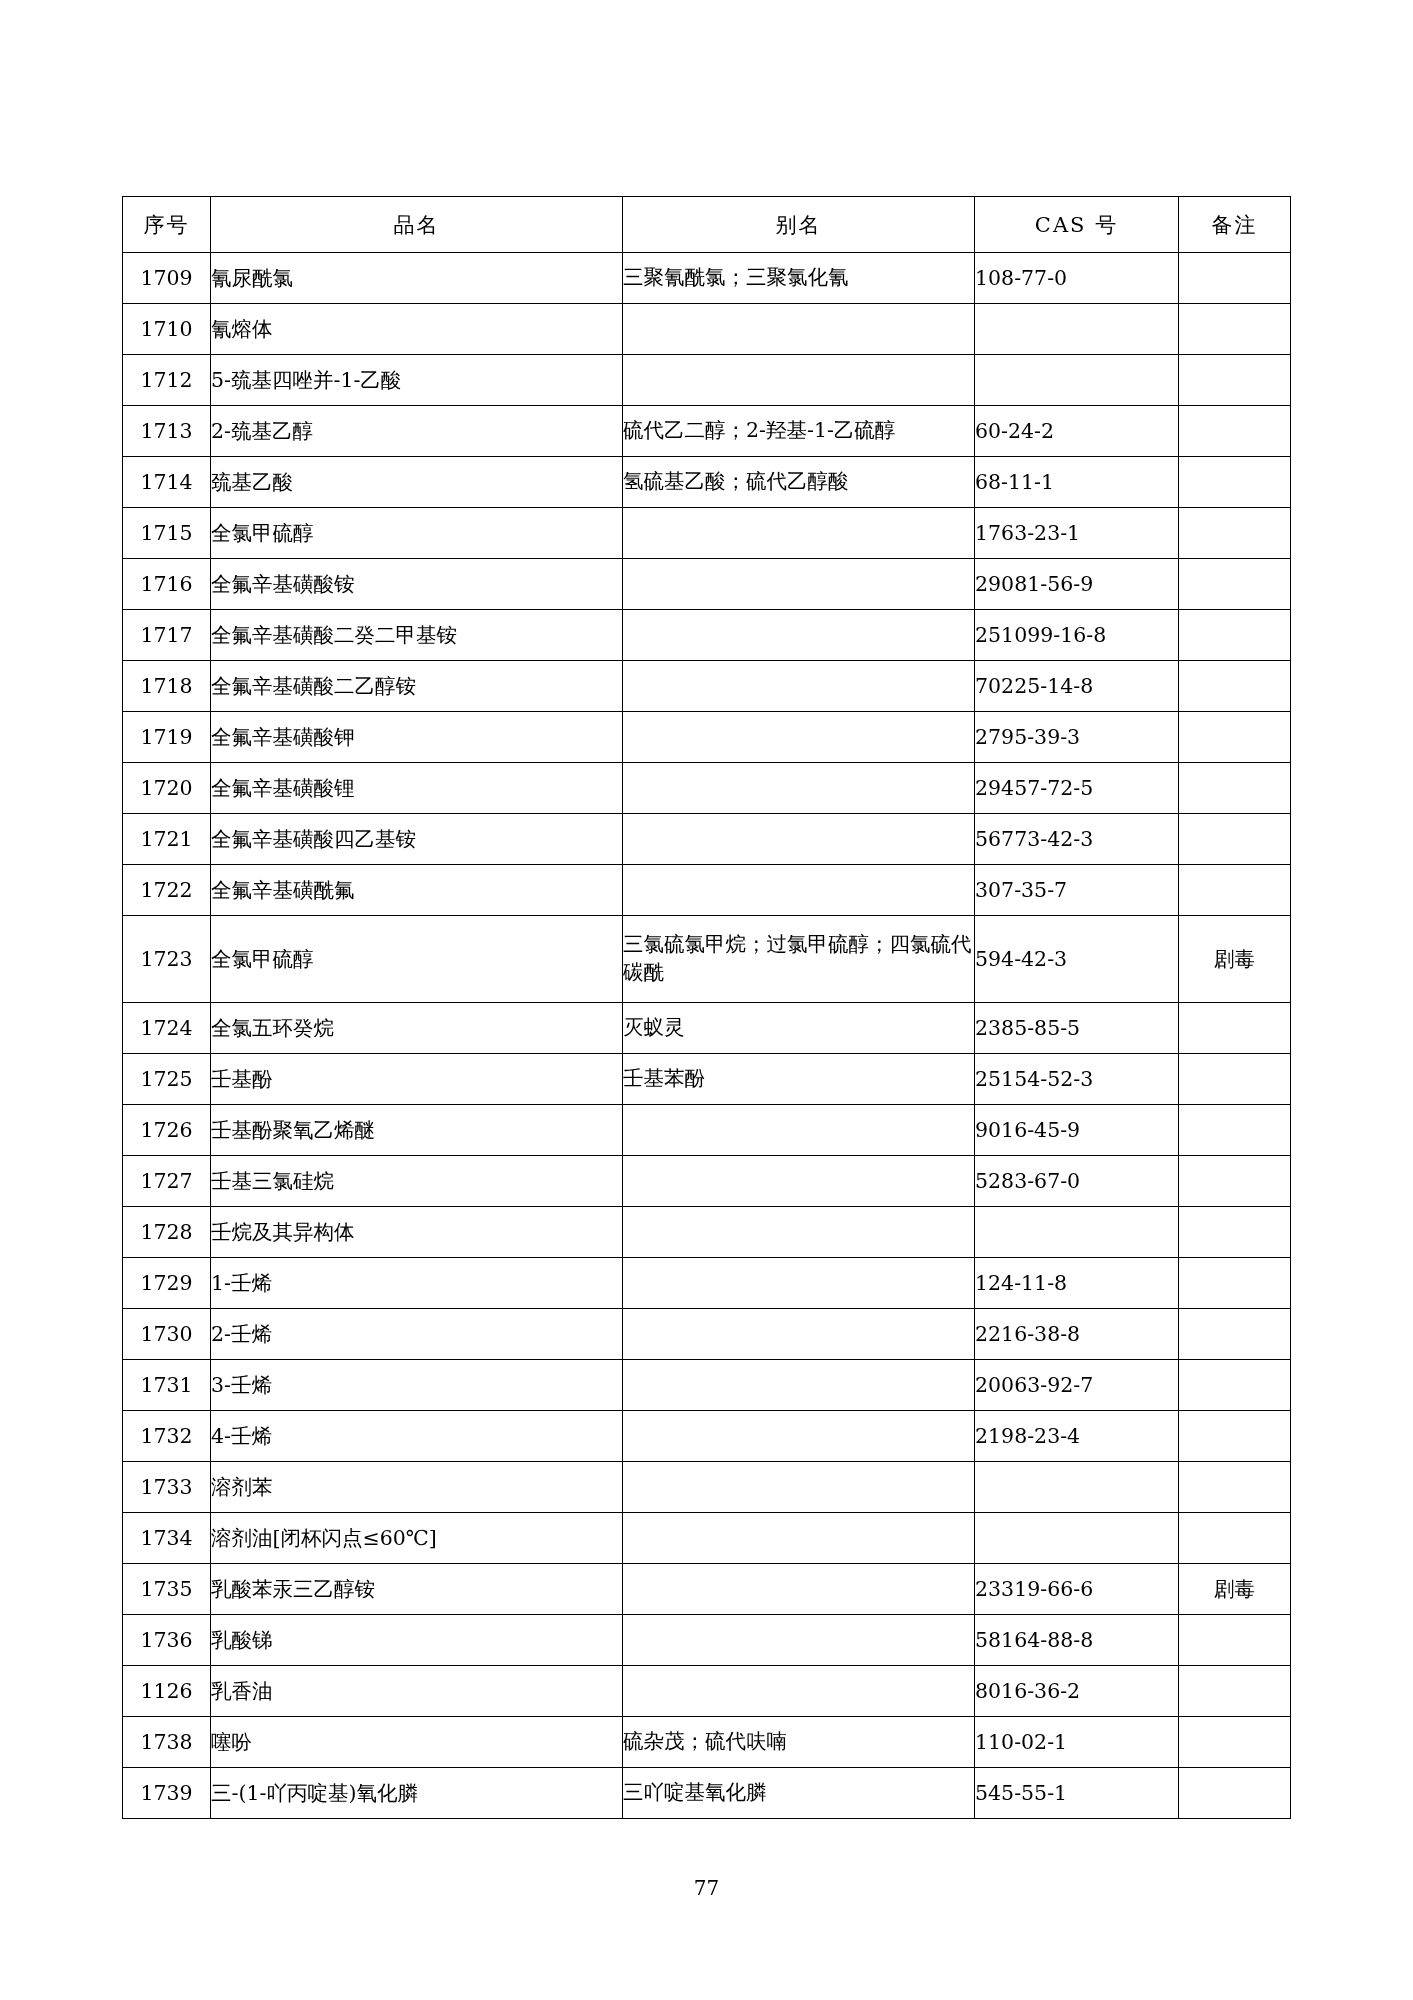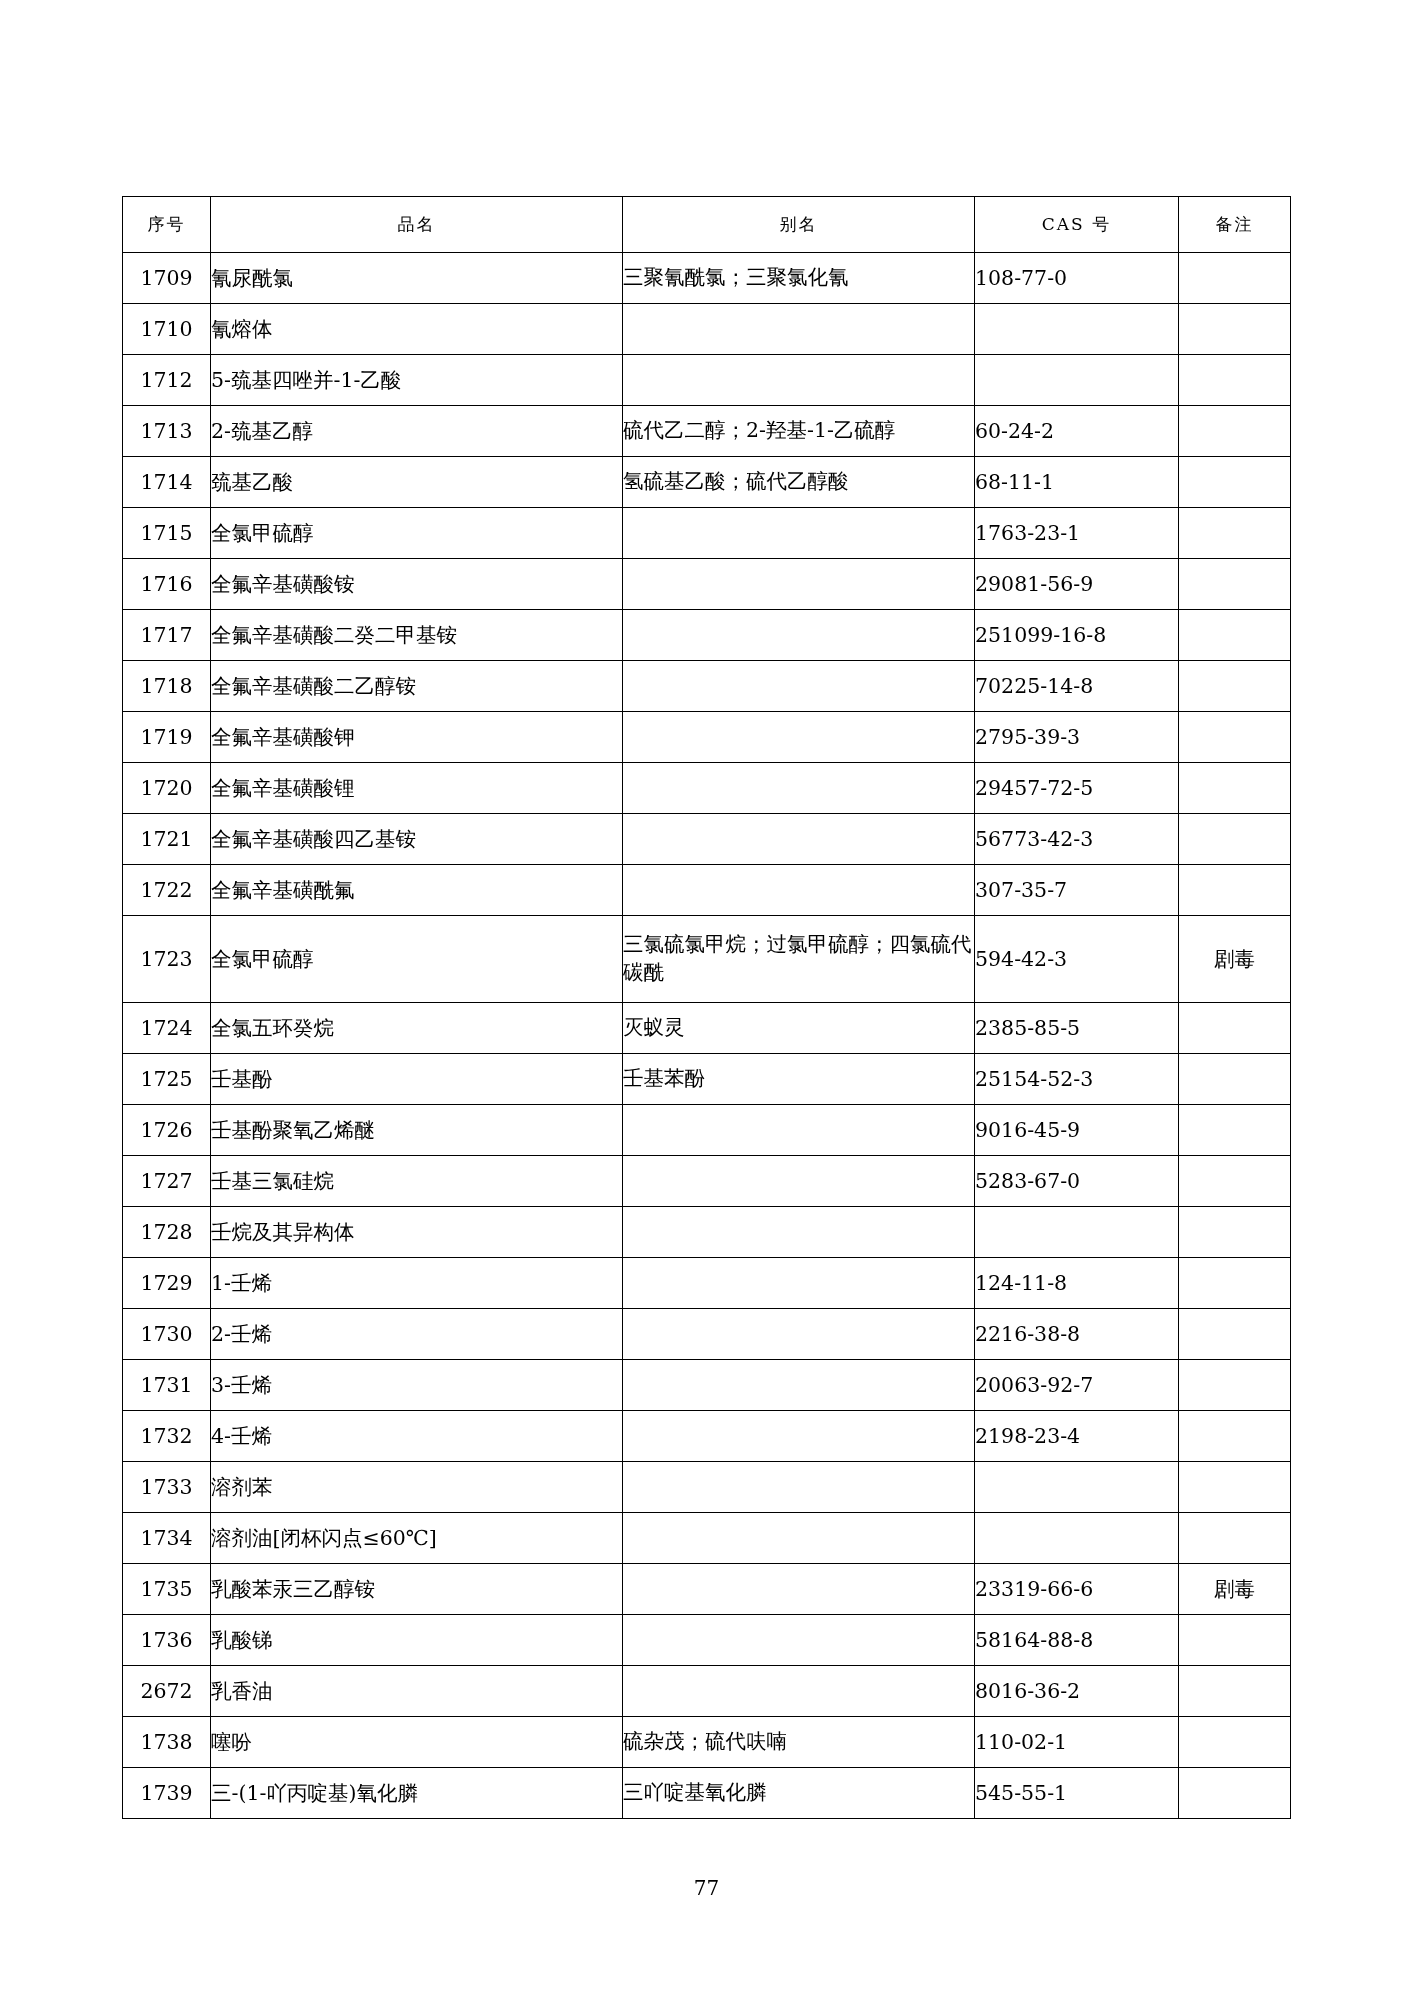--- a/index.html
+++ b/index.html
@@ -40,21 +40,21 @@
     vertical-align: middle;
   }
   col.c-num { width: 88px; }
   col.c-name { width: 412px; }
   col.c-alias { width: 352px; }
   col.c-cas { width: 204px; }
   col.c-note { width: 112px; }
 
   thead td {
     text-align: center;
-    font-size: 17px;
+    font-size: 21px;
     font-weight: bold;
     height: 55px;
     letter-spacing: 2px;
   }
   tbody td {
     font-size: 20.5px;
     height: 50px;
   }
   td.num {
     text-align: center;
@@ -293,21 +293,21 @@
           <td class="note">剧毒</td>
         </tr>
         <tr>
           <td class="num">1736</td>
           <td class="name">乳酸锑</td>
           <td class="alias"></td>
           <td class="cas">58164-88-8</td>
           <td class="note"></td>
         </tr>
         <tr>
-          <td class="num">2672</td>
+          <td class="num">1126</td>
           <td class="name">乳香油</td>
           <td class="alias"></td>
           <td class="cas">8016-36-2</td>
           <td class="note"></td>
         </tr>
         <tr>
           <td class="num">1738</td>
           <td class="name">噻吩</td>
           <td class="alias">硫杂茂；硫代呋喃</td>
           <td class="cas">110-02-1</td>

